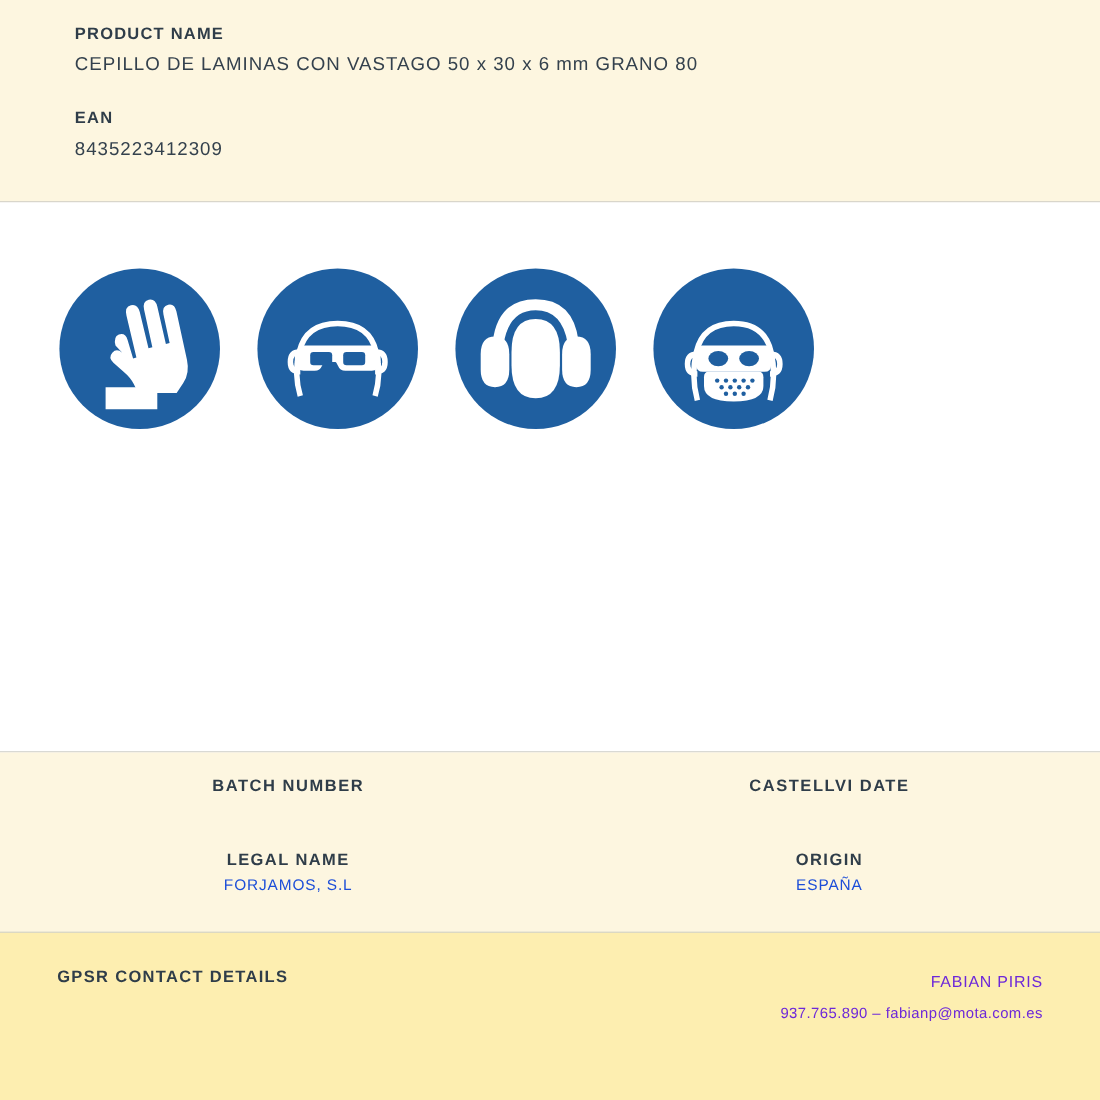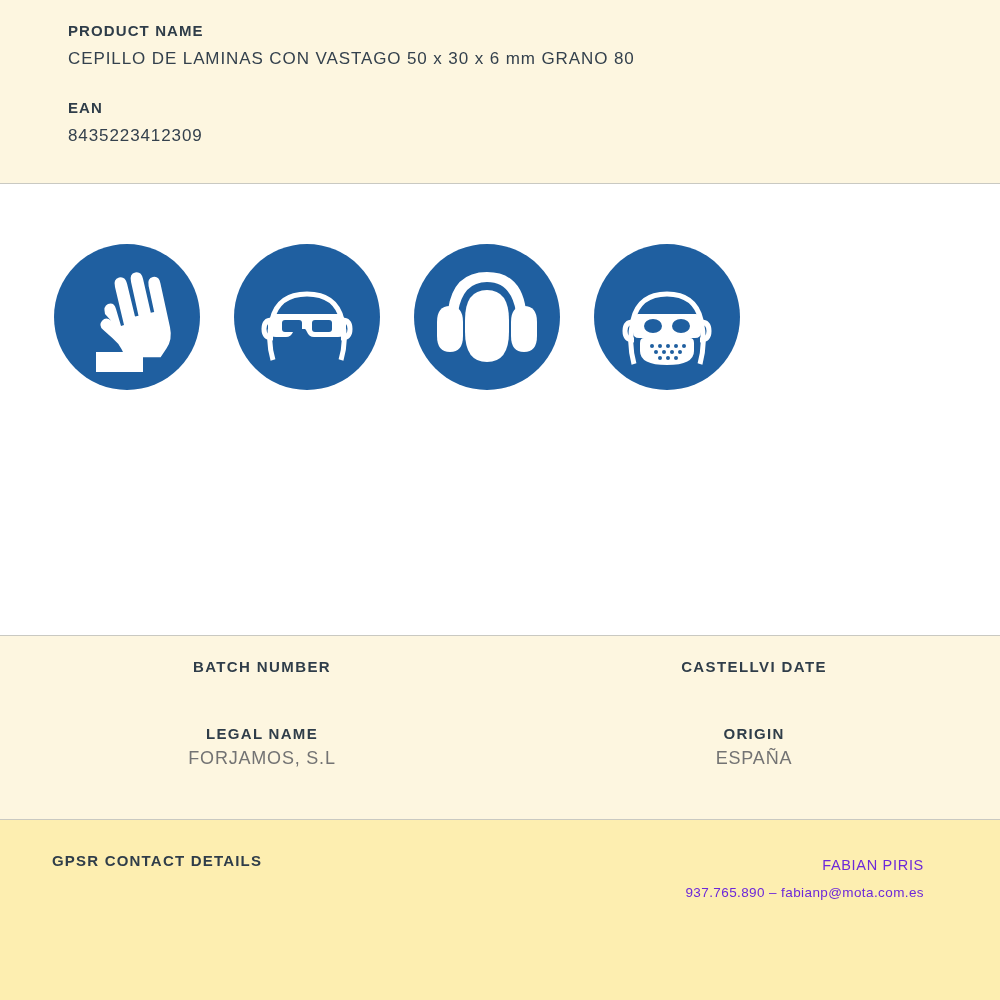--- a/index.html
+++ b/index.html
@@ -70,21 +70,21 @@
   }
   .picto svg {
     display: block;
     width: 150px;
     height: 150px;
   }
 
   
   .mid-block {
     background: #fdf6e0;
-    height: 184px;
+    height: 164px;
     box-sizing: border-box;
     padding: 22px 0 0 16px;
     border-bottom: 1px solid #c9c9c2;
     position: relative;
   }
   .mid-grid {
     display: grid;
     grid-template-columns: 1fr 1fr;
     text-align: center;
   }
@@ -92,40 +92,40 @@
     padding: 0 10px;
   }
   .mid-title {
     font-size: 15px;
     font-weight: bold;
     letter-spacing: 1.4px;
     color: #2f3d49;
     margin: 0;
   }
   .mid-value {
-    font-size: 18px;
+    font-size: 14px;
     letter-spacing: 0.8px;
-    color: #737373;
+    color: #1d4ed8;
     margin: 6px 0 0 0;
     min-height: 16px;
     text-align: center;
   }
   .mid-row-2 {
     margin-top: 28px;
   }
   .mid-row-2 .mid-title {
     letter-spacing: 1.3px;
   }
 
   
   .footer {
     background: #fdeeb0;
-    height: 180px;
+    height: 152px;
     box-sizing: border-box;
-    padding: 32px 76px 0 52px;
+    padding: 32px 52px 0 52px;
     position: relative;
   }
   .footer-title {
     font-size: 15px;
     font-weight: bold;
     letter-spacing: 1.2px;
     color: #2f3d49;
     position: absolute;
     left: 52px;
     top: 32px;

